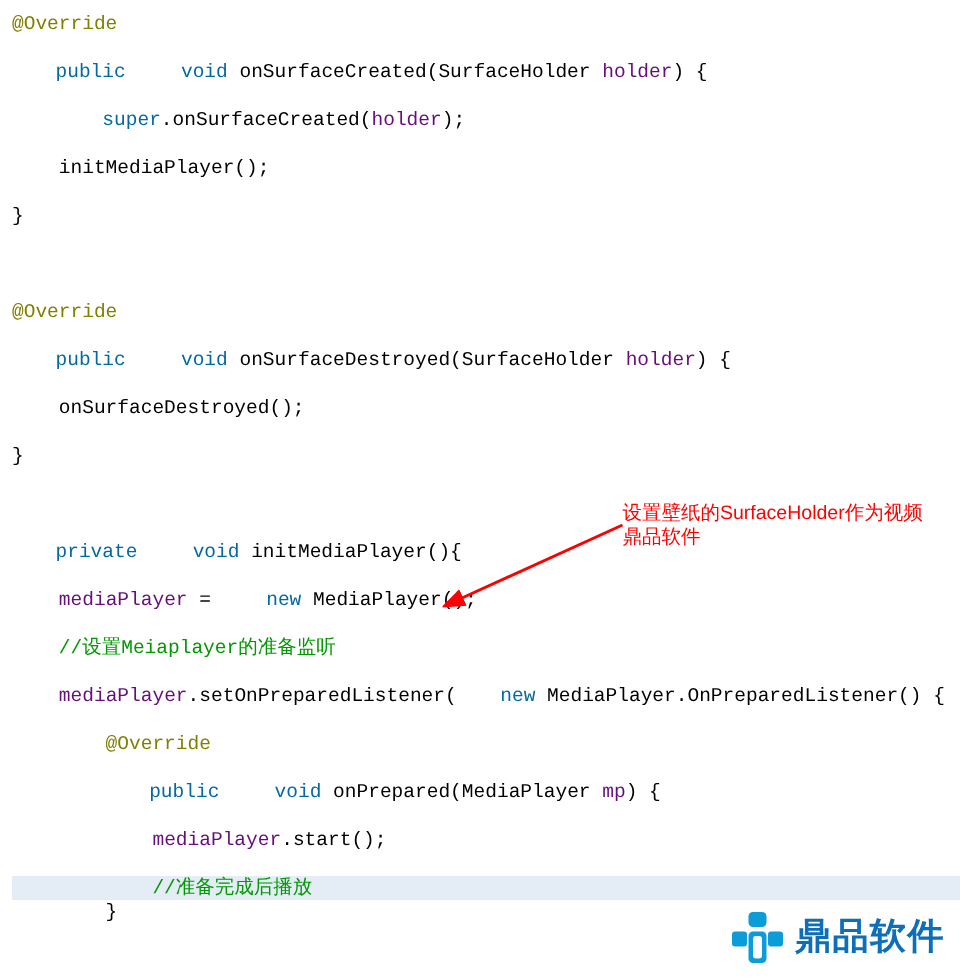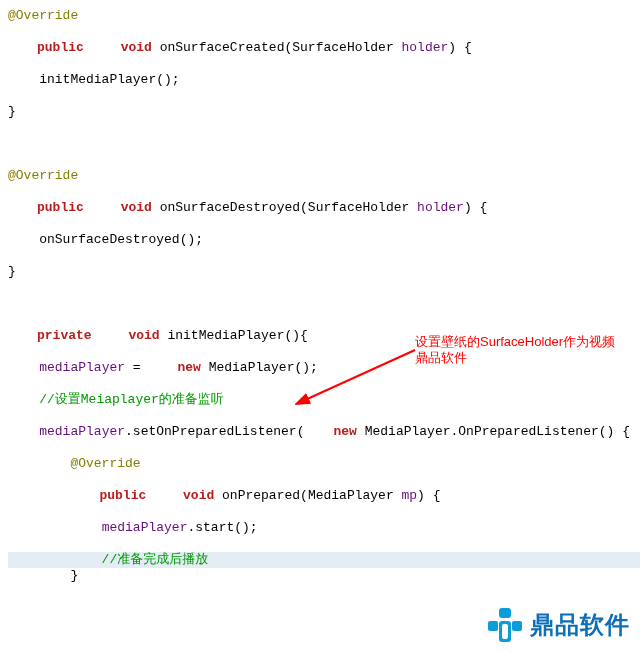--- a/index.html
+++ b/index.html
@@ -15,21 +15,21 @@
     box-sizing: border-box;
     position: relative;
     overflow: hidden;
   }
   pre {
     margin: 0;
     font-family: inherit;
     white-space: pre;
   }
   .line { display: block; min-height: 16px; }
-  .kw  { color: #b91c1c; font-weight: bold; padding-left: 29px; }   
+  .kw  { color: #0369a1; font-weight: normal; padding-left: 29px; }   
   .ann { color: #808000; }
   .fld { color: #660e7a; }                       
   .cmtg{ color: #009900; }
   .hl  { background: #e4ecf6; display: inline-block; width: 100%; }
   .callout {
     position: absolute;
     color: #ff0000;
     font-family: "SimSun","Microsoft YaHei",sans-serif;
     font-size: 13px;
     line-height: 16px;
@@ -52,20 +52,21 @@
     color: #0c6fb8;
     letter-spacing: 1px;
   }
   .watermark svg { display: block; }
 </style>
 </head>
 <body>
 
 <pre><span class="line"><span class="ann">@Override</span></span>
 <span class="line"><span class="kw">public</span> <span class="kw">void</span><span> onSurfaceCreated(SurfaceHolder </span><span class="fld">holder</span><span>) {</span></span>
+<span class="line">    <span class="kw">super</span><span>.onSurfaceCreated(</span><span class="fld">holder</span><span>);</span></span>
 <span class="line"><span>    initMediaPlayer();</span></span>
 <span class="line"><span>}</span></span>
 <span class="line"><span></span></span>
 <span class="line"><span class="ann">@Override</span></span>
 <span class="line"><span class="kw">public</span> <span class="kw">void</span><span> onSurfaceDestroyed(SurfaceHolder </span><span class="fld">holder</span><span>) {</span></span>
 <span class="line"><span>    onSurfaceDestroyed();</span></span>
 <span class="line"><span>}</span></span>
 <span class="line"><span></span></span>
 <span class="line"><span class="kw">private</span> <span class="kw">void</span><span> initMediaPlayer(){</span></span>
 <span class="line">    <span class="fld">mediaPlayer</span><span> = </span><span class="kw">new</span><span> MediaPlayer();</span></span>

